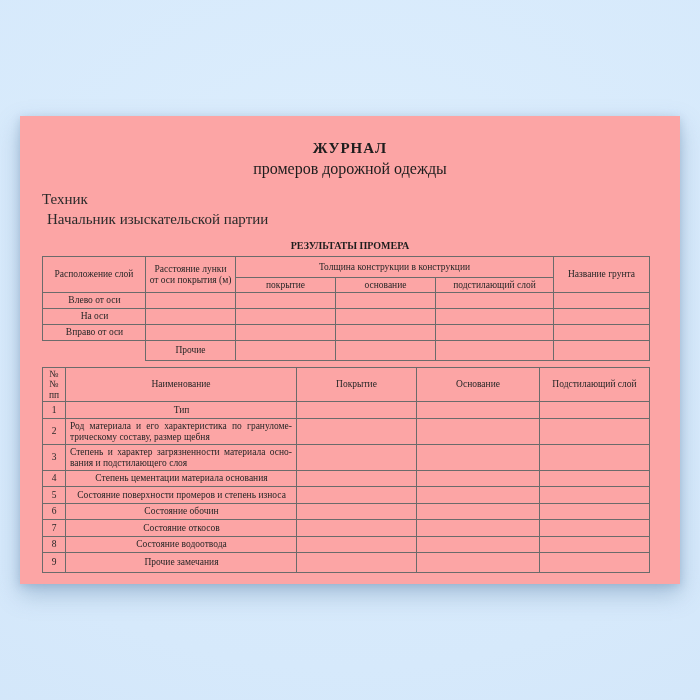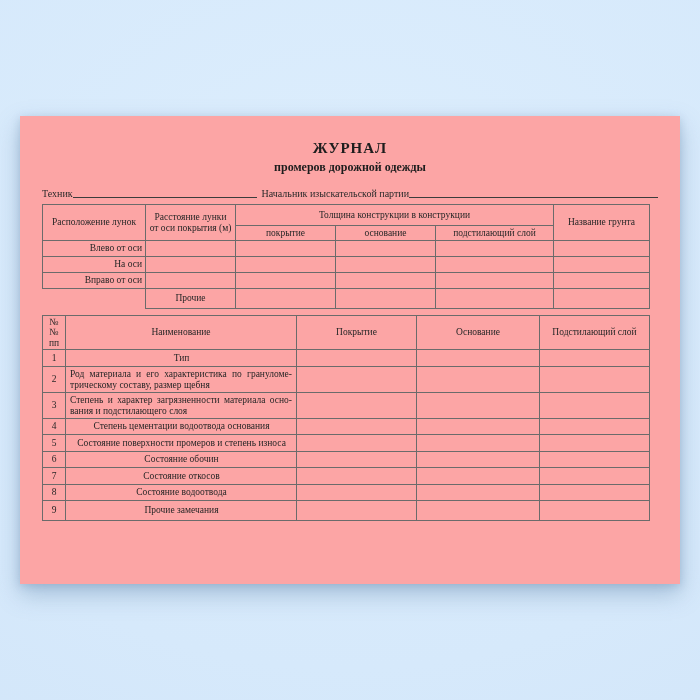--- a/index.html
+++ b/index.html
@@ -12,24 +12,24 @@
   .page{
     position:absolute;left:20px;top:116px;width:660px;height:468px;
     background:#fca5a5;box-sizing:border-box;padding:0 22px;
     box-shadow:0 10px 22px rgba(105,140,175,0.45), 0 2px 8px rgba(105,140,175,0.30);
   }
   .doc-title{
     margin-top:24px;text-align:center;font-weight:bold;font-size:15px;
     letter-spacing:1px;color:#1d1d1d;
   }
   .doc-subtitle{
-    margin-top:3px;text-align:center;font-weight:bold;font-size:12px;color:#1d1d1d;
+    margin-top:3px;text-align:center;font-weight:normal;font-size:16px;color:#1d1d1d;
   }
   .sig-row{
-    margin-top:13px;display:flex;align-items:flex-end;font-size:10px;color:#2a2a2a;
+    margin-top:13px;display:flex;align-items:flex-start;font-size:15px;color:#2a2a2a;flex-direction:column;
   }
   .sig-row .lbl{white-space:nowrap;}
   .sig-row .lbl2{margin-left:5px;font-family:Liberation Serif, serif;}
   .sig-row .fill{border-bottom:1px solid #3c3c3c;height:1px;margin-bottom:1px;}
   .sig-row .f1{flex-grow:195;}
   .sig-row .f2{flex-grow:264;}
   .section-title{
     text-align:center;font-weight:bold;font-size:10px;color:#1d1d1d;margin-top:9px;
   }
   .section-title.s2{margin-top:14px;}
@@ -37,21 +37,21 @@
     border-collapse:collapse;table-layout:fixed;width:607px;
     font-size:9.5px;line-height:1.15;color:#262626;
   }
   .t1{margin-top:5px;}
   .t2{margin-top:6px;}
   th,td{
     border:1px solid #6b6b6b;font-weight:normal;padding:1px 3px;
     vertical-align:middle;overflow:hidden;
   }
   th{text-align:center;}
-  td.lab{text-align:right;padding-left:4px;}
+  td.lab{text-align:center;padding-left:4px;}
   td.num{text-align:center;padding:1px 0;}
   td.c{text-align:center;}
   td.name{text-align:center;padding-left:4px;}
   td.name.j{text-align:justify;padding-right:4px;}
   td.ghost{border:none;background:transparent;}
   tr.rh1{height:21px;} tr.rh2{height:15px;}
   tr.rdata{height:16px;} tr.rsum{height:20px;}
   tr.hrow2{height:22px;}
   tr.r-s{height:16px;} tr.r-m{height:17px;} tr.r-d{height:26px;} tr.r-l{height:20px;}
   .numhdr{line-height:1.1;}
@@ -64,33 +64,34 @@
   <div class="doc-title">ЖУРНАЛ</div>
   <div class="doc-subtitle">промеров дорожной одежды</div>
 
   <div class="sig-row">
     <span class="lbl">Техник</span>
     <span class="fill f1"></span>
     <span class="lbl lbl2">Начальник изыскательской партии</span>
     <span class="fill f2"></span>
   </div>
 
+  <div class="section-title">РЕЗУЛЬТАТЫ ПРОМЕРА</div>
 
   <table class="t1">
     <colgroup>
       <col style="width:103px">
         <col style="width:90px">
         <col style="width:100px">
       <col style="width:100px">
         <col style="width:118px">
         <col style="width:96px">
     </colgroup>
     <tbody>
       <tr class="rh1">
-        <th rowspan="2">Расположение лунок</th>
+        <th rowspan="2">Расположение слой</th>
         <th rowspan="2">Расстояние лунки от оси покрытия (м)</th>
         <th colspan="3">Толщина конструкции в конструкции</th>
         <th rowspan="2">Название грунта</th>
       </tr>
       <tr class="rh2">
         <th>покрытие</th>
         <th>основание</th>
         <th>подстилающий слой</th>
       </tr>
       <tr class="rdata">
@@ -161,21 +162,21 @@
       </tr>
       <tr class="r-d">
         <td class="num">3</td>
         <td class="name j">Степень и характер загрязненности материала осно­вания и подстилающего слоя</td>
         <td></td>
         <td></td>
         <td></td>
       </tr>
       <tr class="r-s">
         <td class="num">4</td>
-        <td class="name">Степень цементации водоотвода основания</td>
+        <td class="name">Степень цементации материала основания</td>
         <td></td>
         <td></td>
         <td></td>
       </tr>
       <tr class="r-m">
         <td class="num">5</td>
         <td class="name">Состояние поверхности промеров и степень износа</td>
         <td></td>
         <td></td>
         <td></td>

